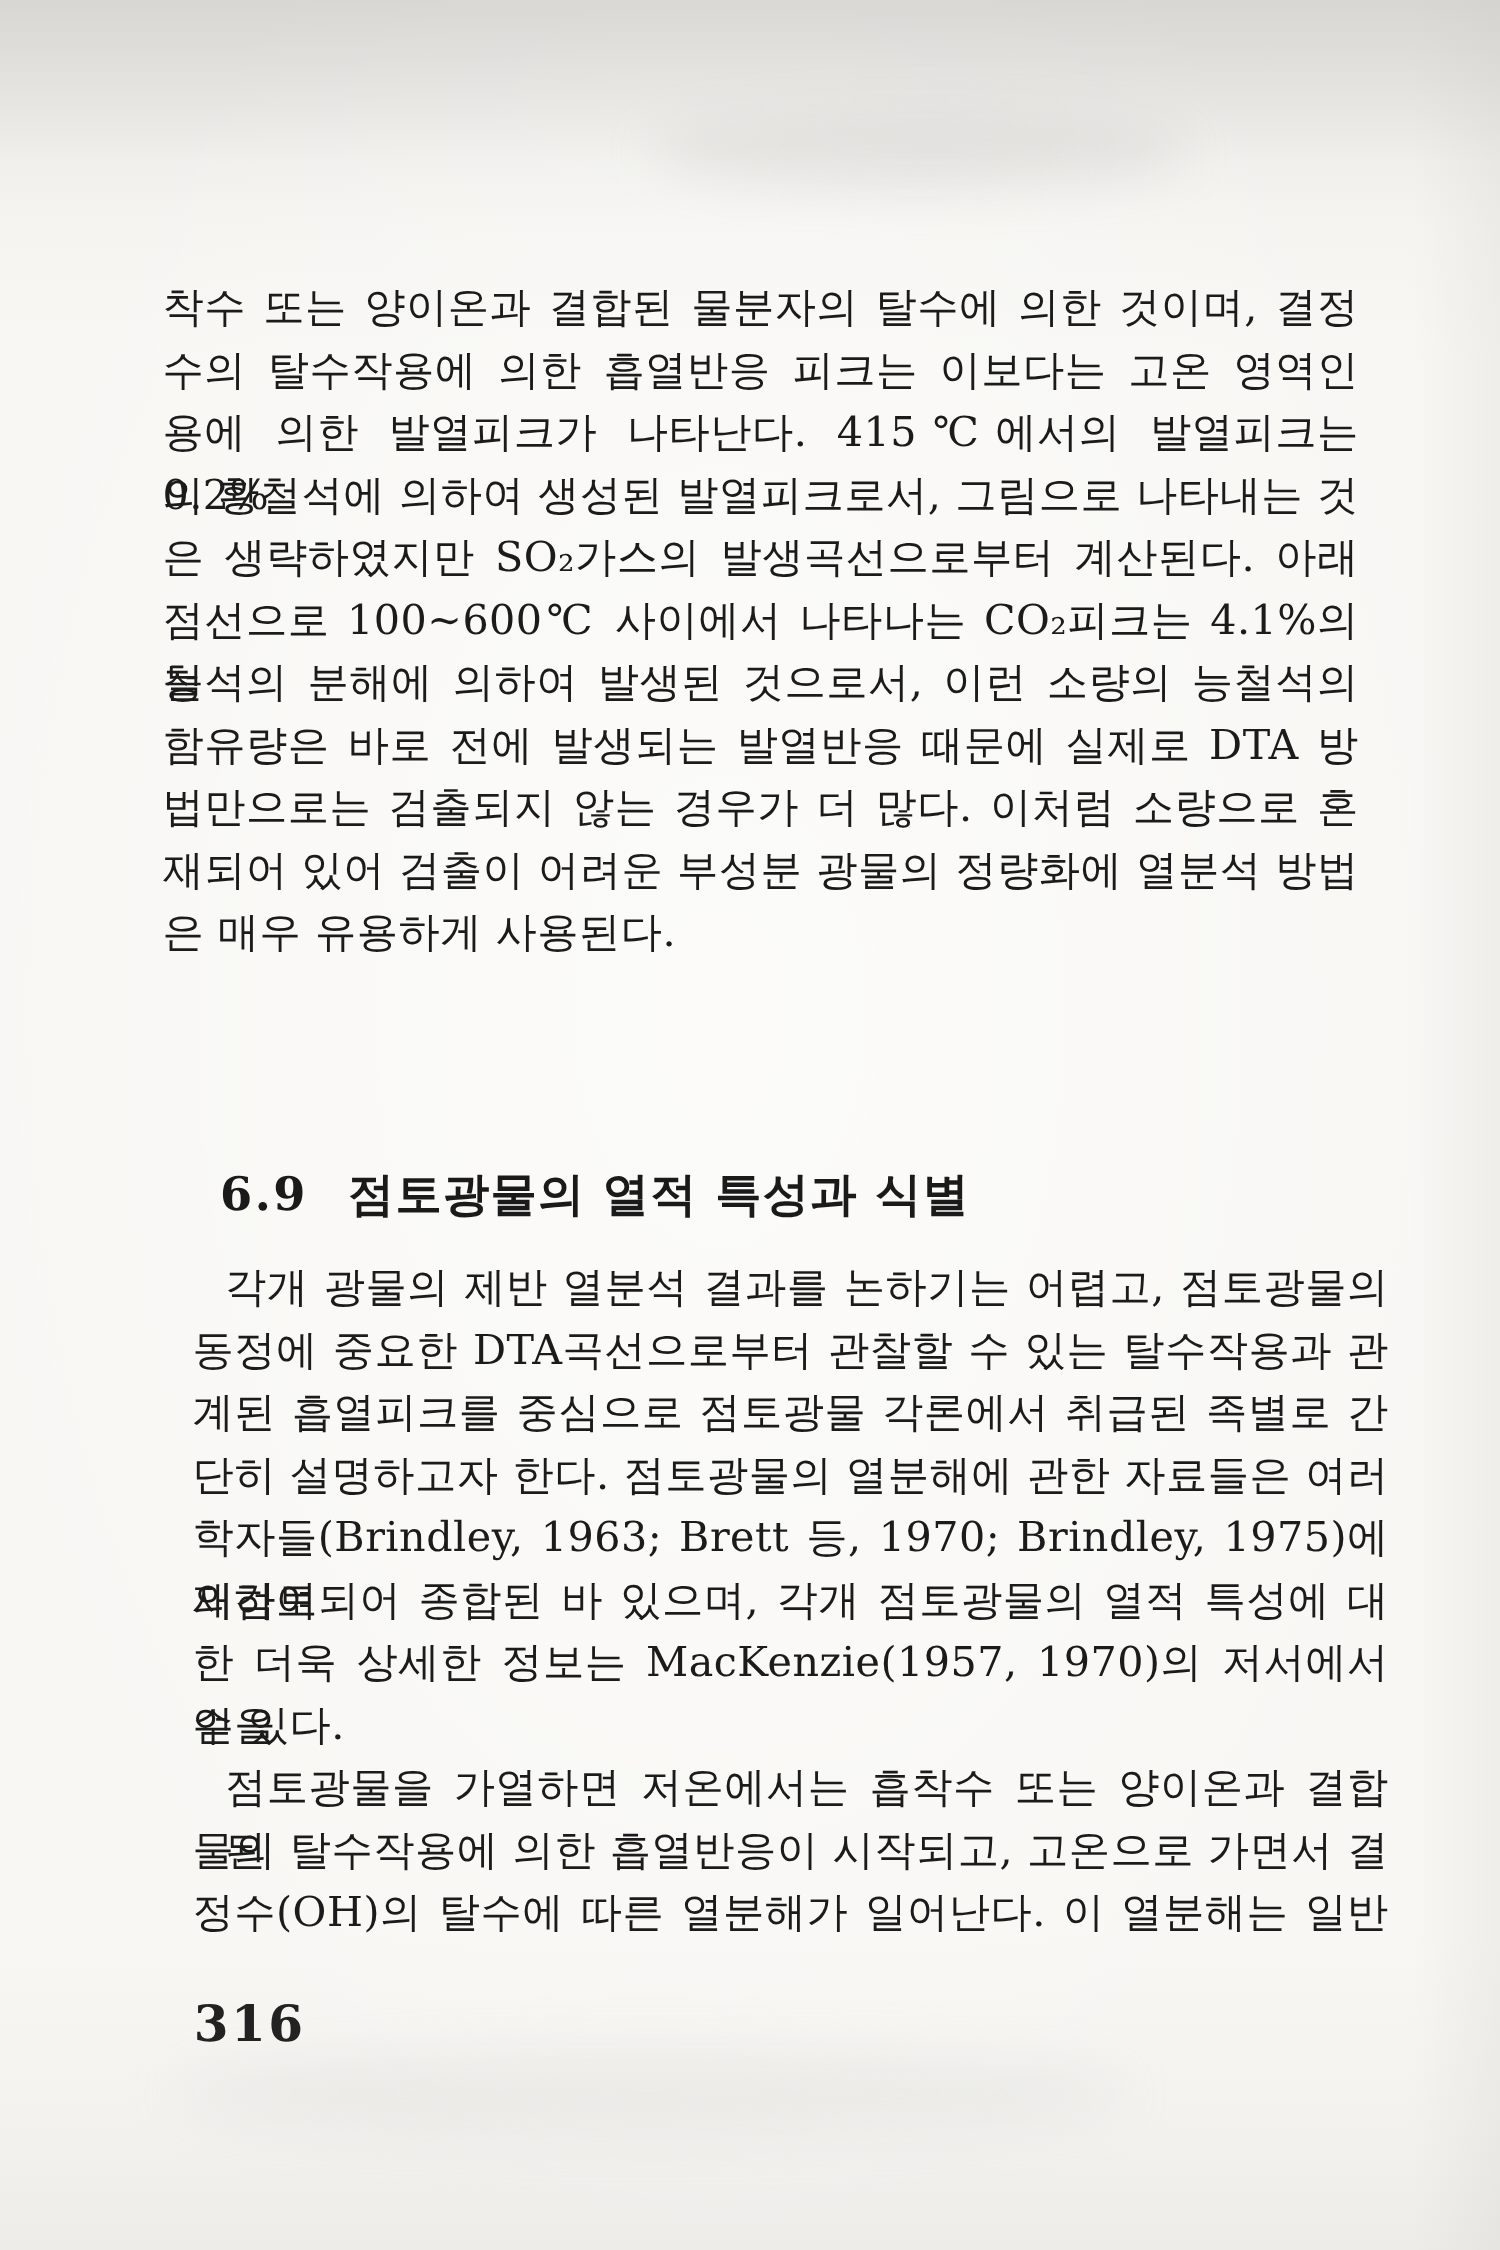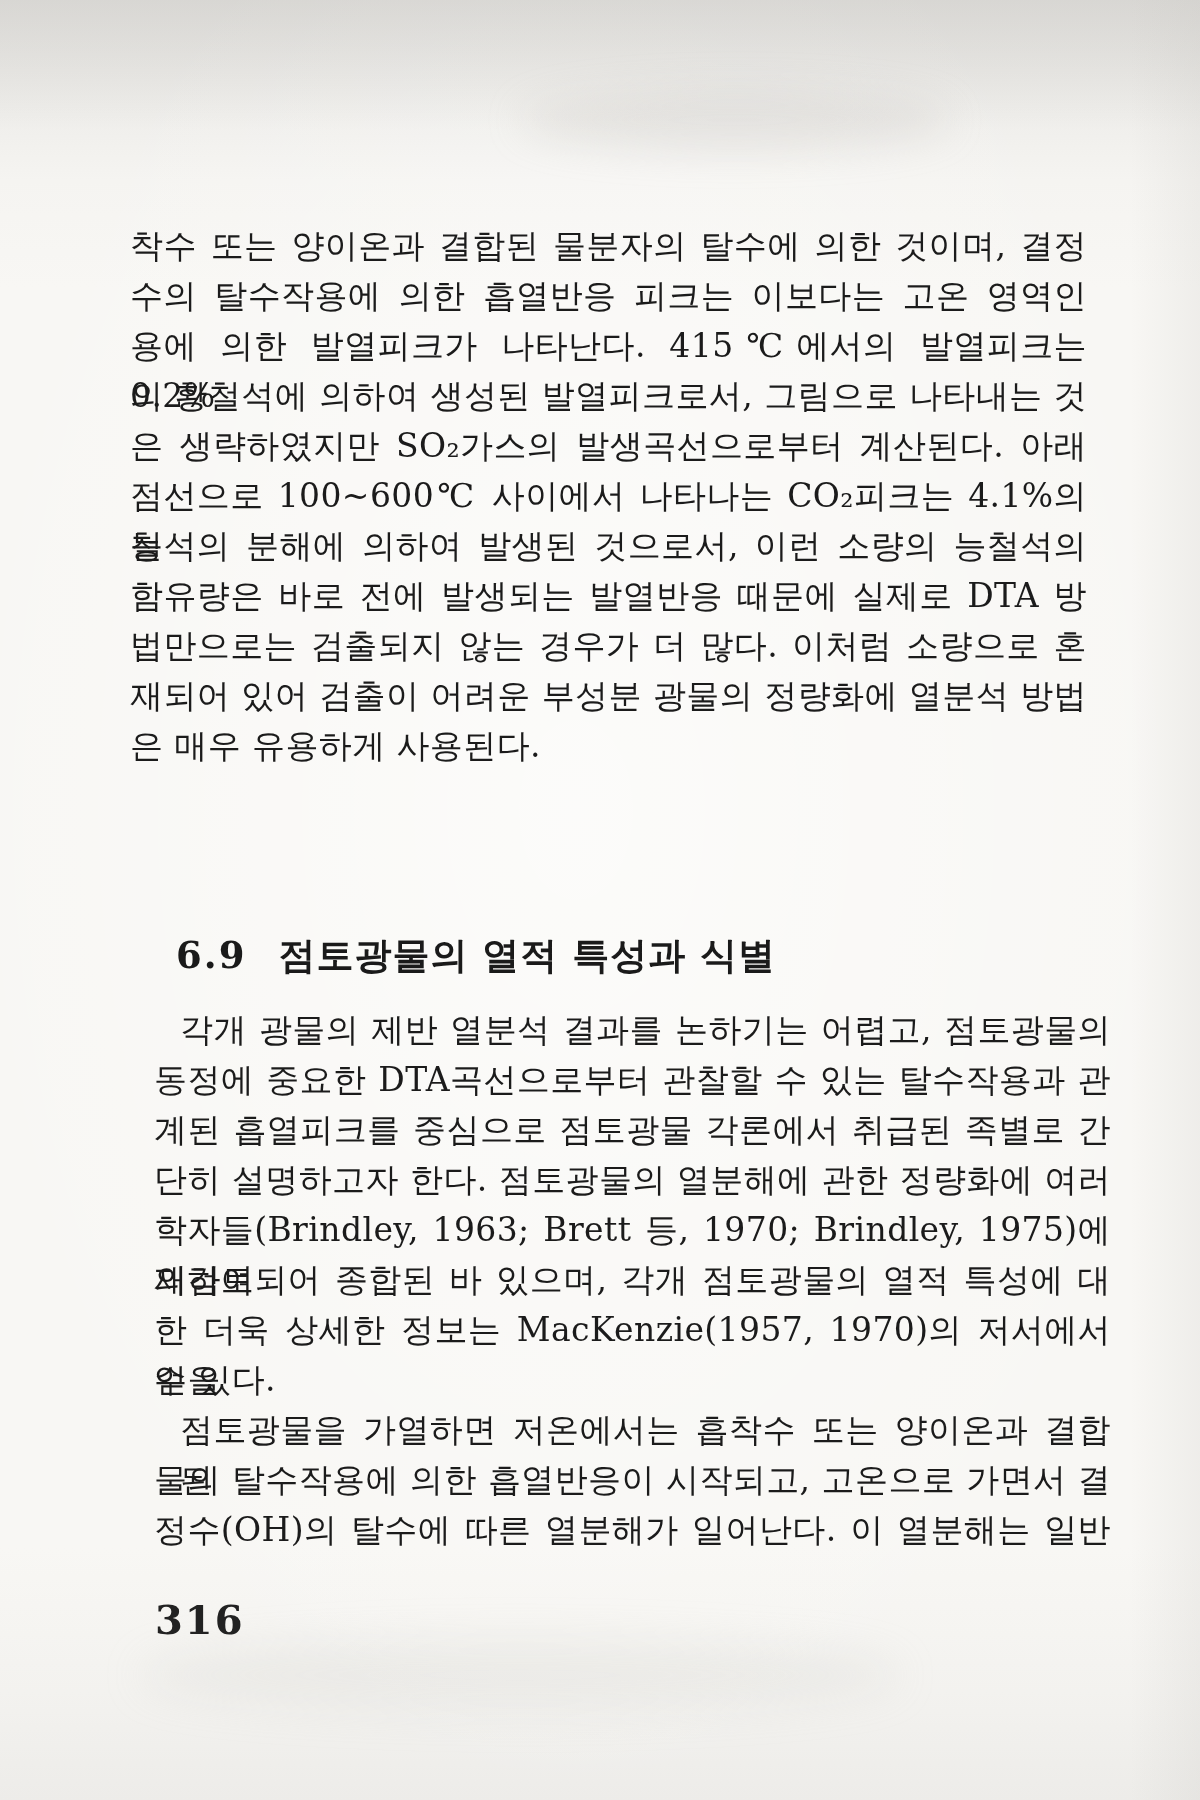--- a/index.html
+++ b/index.html
@@ -114,21 +114,21 @@
 
   <h2 id="section-heading">
     <span class="sec-num">6.9</span><span class="sec-title">점토광물의 열적 특성과 식별</span>
   </h2>
 
   <div class="body-text" id="flow-2">
     <div class="para indent" id="paragraph-2">
         <div class="line">각개 광물의 제반 열분석 결과를 논하기는 어렵고, 점토광물의</div>
         <div class="line">동정에 중요한 DTA곡선으로부터 관찰할 수 있는 탈수작용과 관</div>
         <div class="line">계된 흡열피크를 중심으로 점토광물 각론에서 취급된 족별로 간</div>
-        <div class="line">단히 설명하고자 한다. 점토광물의 열분해에 관한 정량화에 여러</div>
+        <div class="line">단히 설명하고자 한다. 점토광물의 열분해에 관한 자료들은 여러</div>
         <div class="line">학자들(Brindley, 1963; Brett 등, 1970; Brindley, 1975)에 의하여</div>
         <div class="line">재검토되어 종합된 바 있으며, 각개 점토광물의 열적 특성에 대</div>
         <div class="line">한 더욱 상세한 정보는 MacKenzie(1957, 1970)의 저서에서 얻을</div>
         <div class="line">수 있다.</div>
       </div>
     <div class="para indent cont" id="paragraph-3">
         <div class="line">점토광물을 가열하면 저온에서는 흡착수 또는 양이온과 결합된</div>
         <div class="line">물의 탈수작용에 의한 흡열반응이 시작되고, 고온으로 가면서 결</div>
         <div class="line">정수(OH)의 탈수에 따른 열분해가 일어난다. 이 열분해는 일반</div>
       </div>

